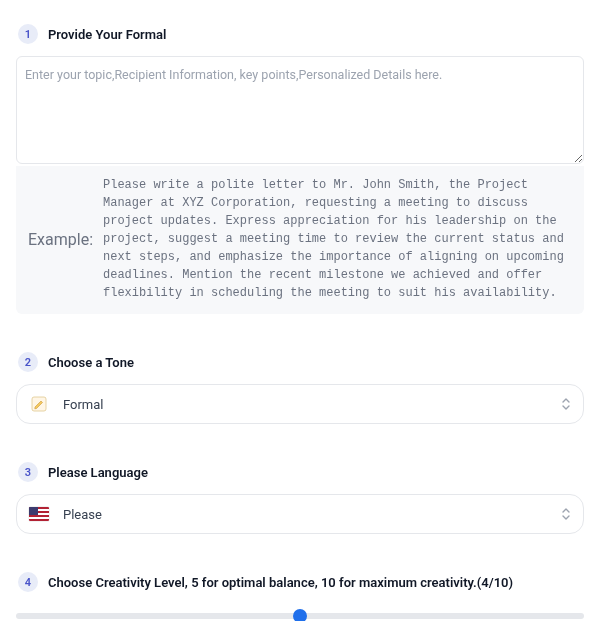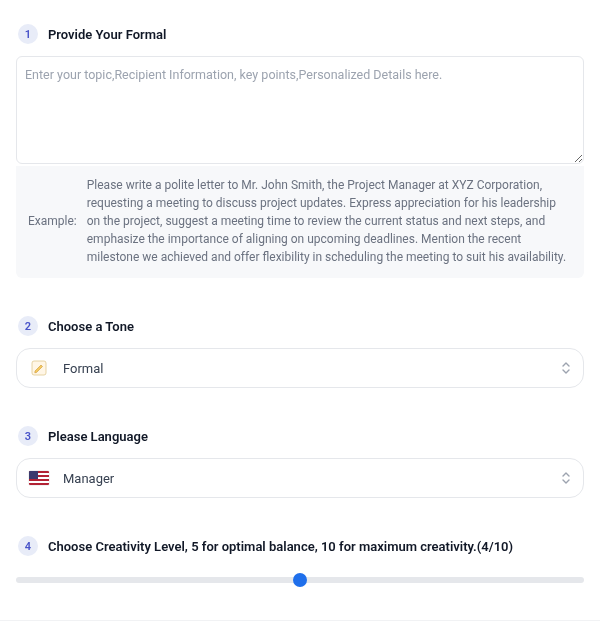--- a/index.html
+++ b/index.html
@@ -52,28 +52,29 @@
   .example-box {
     background: #f7f8fa;
     border-radius: 0 0 6px 6px;
     padding: 10px 12px 12px 12px;
     margin-top: -2px;
     display: flex;
     gap: 10px;
     align-items: center;
   }
   .example-label {
-    font-size: 12px;
+    font-size: 16px;
     color: #6b7280;
     flex: 0 0 auto;
   }
   .example-text {
     font-size: 12px;
     line-height: 1.5;
     color: #6b7280;
+    font-family: Liberation Mono, monospace;
   }
 
   .section-gap-sm { height: 28px; }
 
   .select-field {
     border: 1px solid #e5e7eb;
     border-radius: 14px;
     height: 40px;
     display: flex;
     align-items: center;
@@ -211,21 +212,21 @@
         <span class="stripe" style="top:0;height:2px;background:#b22234;"></span>
         <span class="stripe" style="top:2px;height:2px;background:#ffffff;"></span>
         <span class="stripe" style="top:4px;height:2px;background:#b22234;"></span>
         <span class="stripe" style="top:6px;height:2px;background:#ffffff;"></span>
         <span class="stripe" style="top:8px;height:2px;background:#b22234;"></span>
         <span class="stripe" style="top:10px;height:2px;background:#ffffff;"></span>
         <span class="stripe" style="top:12px;height:2px;background:#b22234;"></span>
         <span class="canton"></span>
       </span>
     </span>
-    <span class="select-value">Manager</span>
+    <span class="select-value">Please</span>
     <span class="chevron">
       <svg width="10" height="14" viewBox="0 0 10 14">
         <path d="M2 5 L5 2 L8 5" fill="none" stroke="#9ca3af" stroke-width="1.4" stroke-linecap="round" stroke-linejoin="round"></path>
         <path d="M2 9 L5 12 L8 9" fill="none" stroke="#9ca3af" stroke-width="1.4" stroke-linecap="round" stroke-linejoin="round"></path>
       </svg>
     </span>
   </div>
 
   <div class="section-gap-sm"></div>
 

